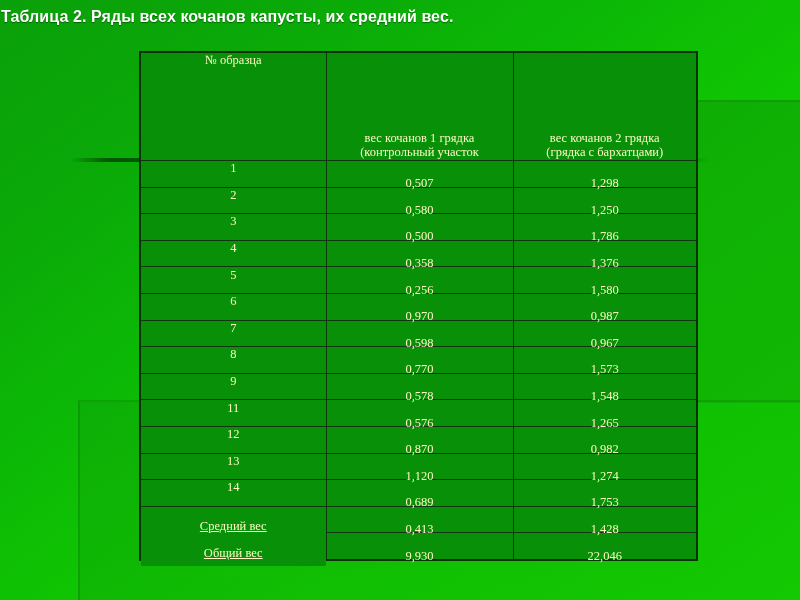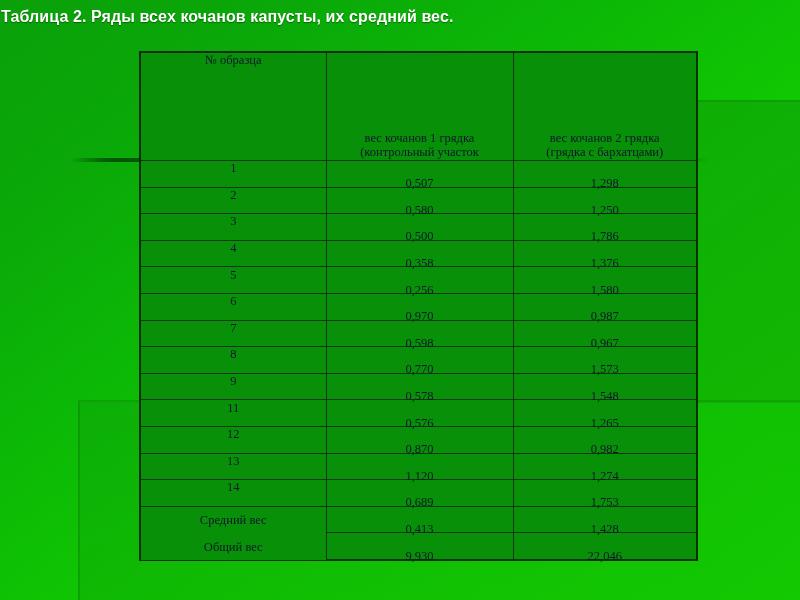--- a/index.html
+++ b/index.html
@@ -49,42 +49,42 @@
     background:#089108;
     border:2px solid #0c2f0c;
     font-family:"Liberation Serif",serif;
   }
   #data-table col.c-no{width:186px;}
   #data-table col.c-b1{width:187px;}
   #data-table col.c-b2{width:184px;}
 
   #data-table td{
     border:1px solid #123512;
-    color:#0f172a;
+    color:#fef9c3;
     text-align:center;
     font-size:12.5px;
     background:#089108;
     padding:0;
   }
   thead td{
     height:107px;
     vertical-align:bottom;
     padding-bottom:3px;
     line-height:1.18;
     font-size:12.5px;
   }
   thead td.h-no{
     vertical-align:top;
     padding-top:5px;
   }
   tbody tr{height:25.6px;}
   tbody td{height:25.6px;}
   td .lift{display:block;position:relative;top:-5px;}
   td .drop{display:block;position:relative;top:10px;}
-  tbody tr.summary td.lbl{position:relative;top:1px;}
+  tbody tr.summary td.lbl{position:relative;top:7px;text-decoration:underline;}
 </style>
 </head>
 <body>
 
 <div id="slide">
 
   <div class="deco" id="deco-panel-right"></div>
   <div class="deco" id="deco-panel-bottom"></div>
   <div class="deco" id="deco-rule"></div>
 

